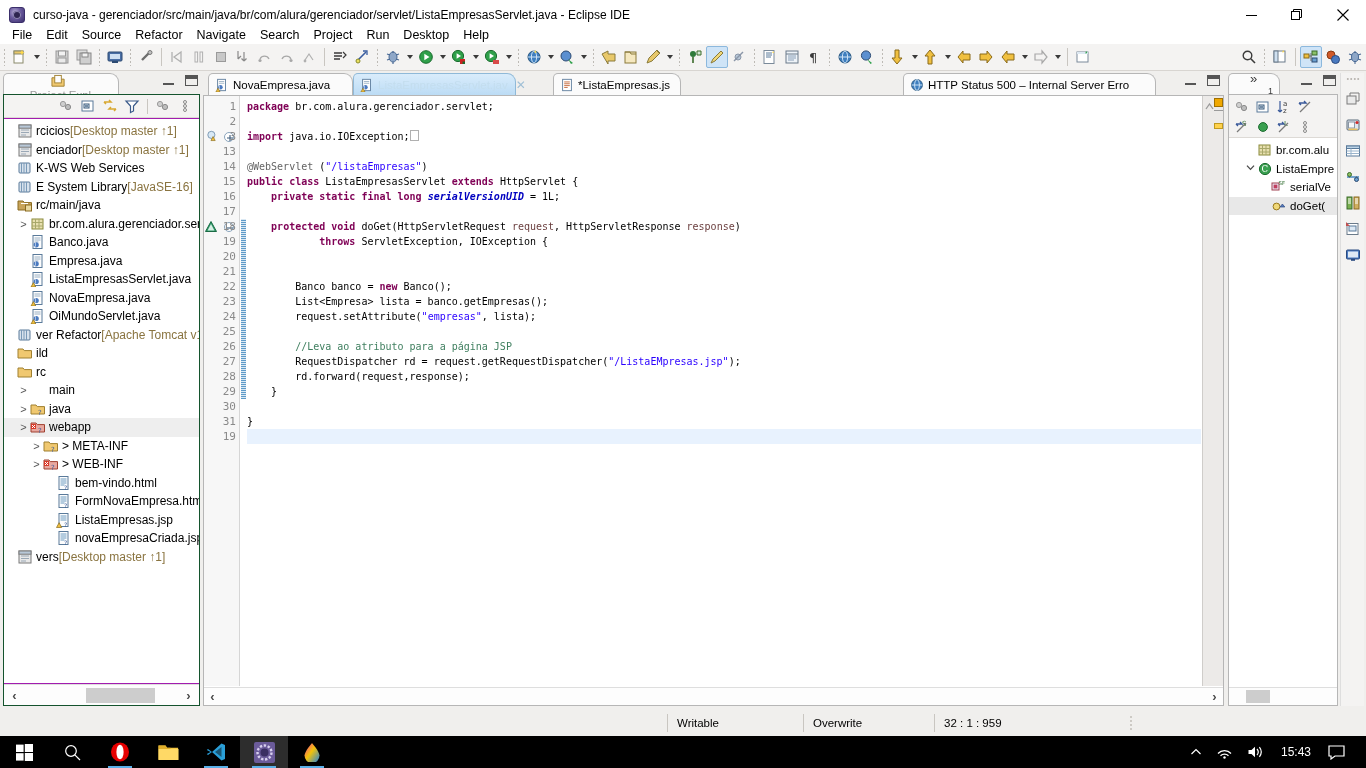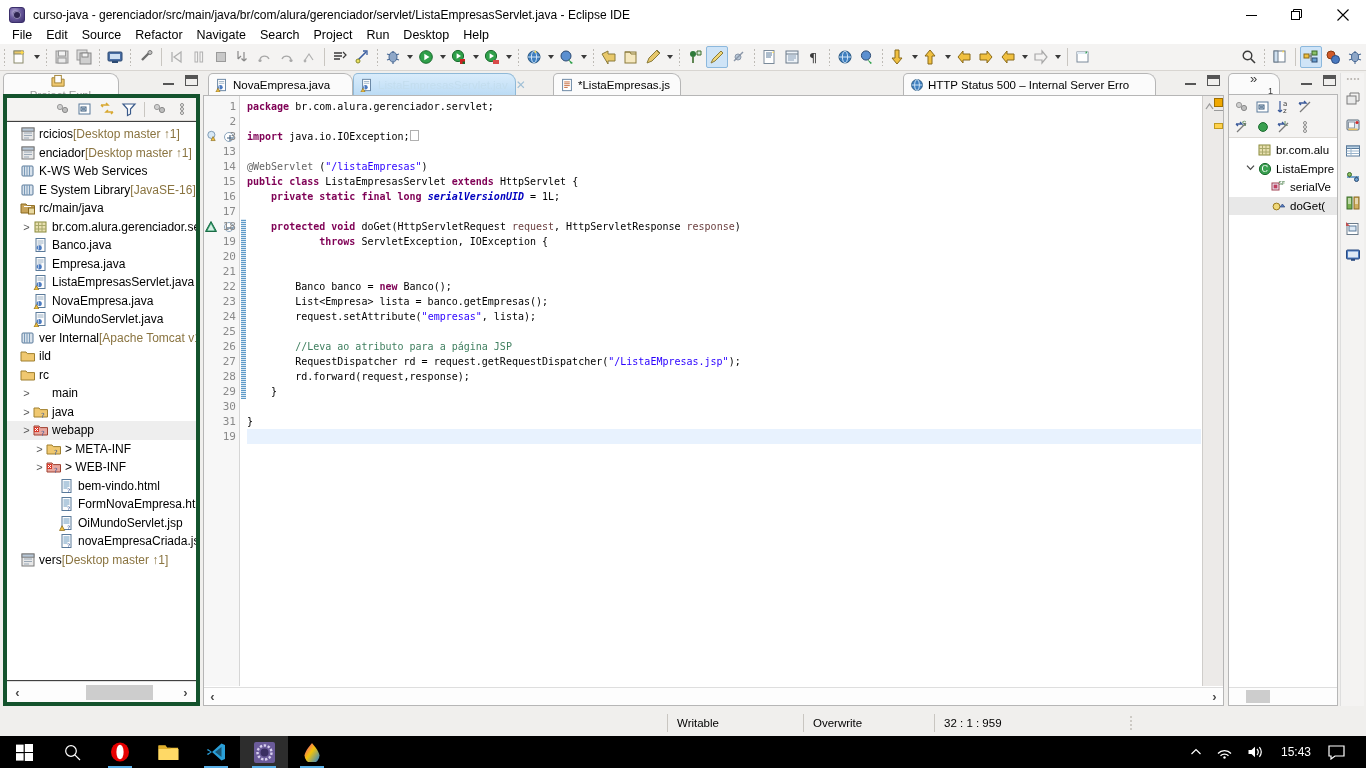--- a/index.html
+++ b/index.html
@@ -112,21 +112,21 @@
   .panel-minmax {
     position: absolute; right: 2px; top: 2px; display: flex; gap: 10px; align-items: center;
   }
   .mm-min { width: 12px; height: 10px; position: relative; }
   .mm-min::after { content:""; position:absolute; left:0; bottom:1px; width:11px; height:2px; background:#555; }
   .mm-max { width: 13px; height: 11px; border: 1.6px solid #555; }
   .mm-max::before { content:""; display:block; height:2.5px; background:#555; }
 
   .panel-body {
     position: absolute; left: 0; top: 21px; right: 0; bottom: 0;
-    background: #404040; border: 4px solid #14532d;
+    background: #a21caf; border: 1px solid #14532d;
   }
   .panel-toolbar {
     height: 23px; background: #f4f3f2; border-bottom: 1px solid #dddad6;
     display: flex; align-items: center; justify-content: flex-end; padding-right: 4px; gap: 2px;
   }
   .pt-btn { width: 20px; height: 20px; display:flex; align-items:center; justify-content:center; }
   .pt-sep { width: 1px; height: 15px; background: #c9c6c1; margin: 0 3px; }
 
   .tree {
     position: absolute; left: 0; right: 0; top: 24px; bottom: 22px;
@@ -805,21 +805,21 @@
                 </svg></span>
               <span class="tree-lbl">OiMundoServlet.java</span>
             </div>
             <div class="tree-row">
               <span style="width: 0px; flex: 0 0 auto;"></span>
               <span class="tree-arrow"></span>
               <span class="tree-ic"><svg width="16" height="16" viewBox="0 0 16 16">
                   <rect x="2" y="3" width="11" height="10" rx="1" fill="#d8e2ec" stroke="#5a7a9a"></rect>
                   <path d="M4.5 3 v10 M7 3 v10 M9.5 3 v10" stroke="#7a9ab8"></path>
                 </svg></span>
-              <span class="tree-lbl">ver Internal </span>
+              <span class="tree-lbl">ver Refactor </span>
               <span class="tree-dim">[Apache Tomcat v10.0]</span>
             </div>
             <div class="tree-row">
               <span style="width: 0px; flex: 0 0 auto;"></span>
               <span class="tree-arrow"></span>
               <span class="tree-ic"><svg width="16" height="16" viewBox="0 0 16 16">
                   <path d="M1 4 h5 l1.3 1.6 h7.2 V13 H1z" fill="#f0c870" stroke="#a08030"></path>
                 </svg></span>
               <span class="tree-lbl">ild</span>
             </div>
@@ -899,21 +899,21 @@
             </div>
             <div class="tree-row">
               <span style="width: 39px; flex: 0 0 auto;"></span>
               <span class="tree-arrow"></span>
               <span class="tree-ic"><svg width="16" height="16" viewBox="0 0 16 16">
                   <rect x="3" y="1.5" width="9" height="13" fill="#fdfdfd" stroke="#5a7a9a"></rect>
                   <path d="M4.5 4 h6 M4.5 6 h6 M4.5 8 h6" stroke="#6a9ac0"></path>
                   <path d="M0.5 15.5 l2.6-4.8 2.6 4.8z" fill="#f0c040" stroke="#8a6a1a" stroke-width="0.7"></path>
                   <text x="8" y="14.5" font-size="6" fill="#3a5a9a" font-family="DejaVu Sans, sans-serif">?</text>
                 </svg></span>
-              <span class="tree-lbl">OiMundoServlet.jsp</span>
+              <span class="tree-lbl">ListaEmpresas.jsp</span>
             </div>
             <div class="tree-row">
               <span style="width: 39px; flex: 0 0 auto;"></span>
               <span class="tree-arrow"></span>
               <span class="tree-ic"><svg width="16" height="16" viewBox="0 0 16 16">
                   <rect x="3" y="1.5" width="9" height="13" fill="#fdfdfd" stroke="#5a7a9a"></rect>
                   <path d="M4.5 4 h6 M4.5 6 h6 M4.5 8 h6 M4.5 10 h4" stroke="#6a9ac0"></path>
                   <text x="8" y="14.5" font-size="6" fill="#3a5a9a" font-family="DejaVu Sans, sans-serif">?</text>
                 </svg></span>
               <span class="tree-lbl">novaEmpresaCriada.jsp</span>

